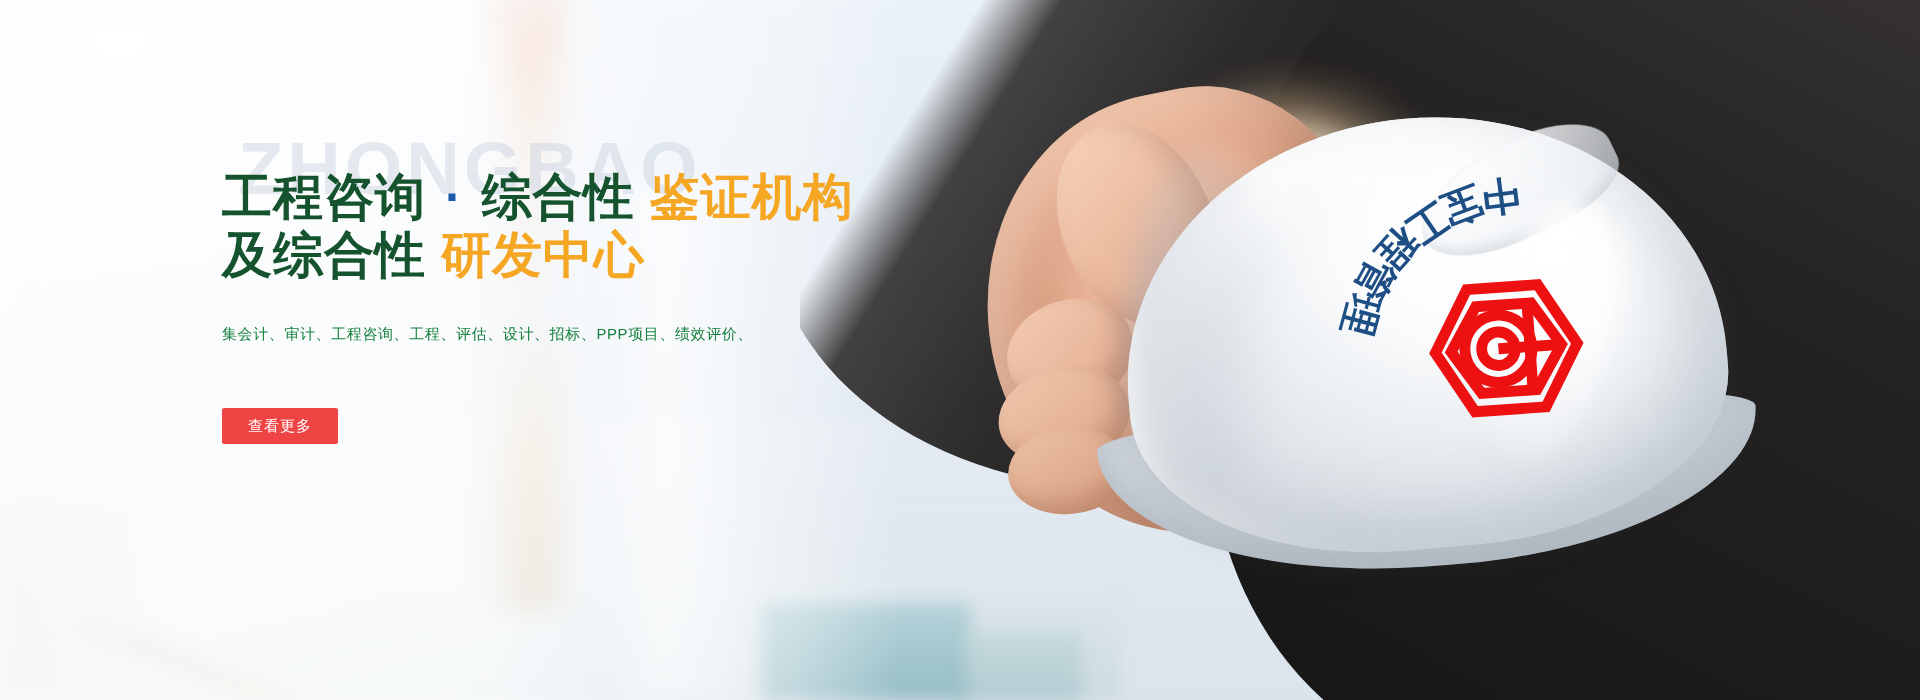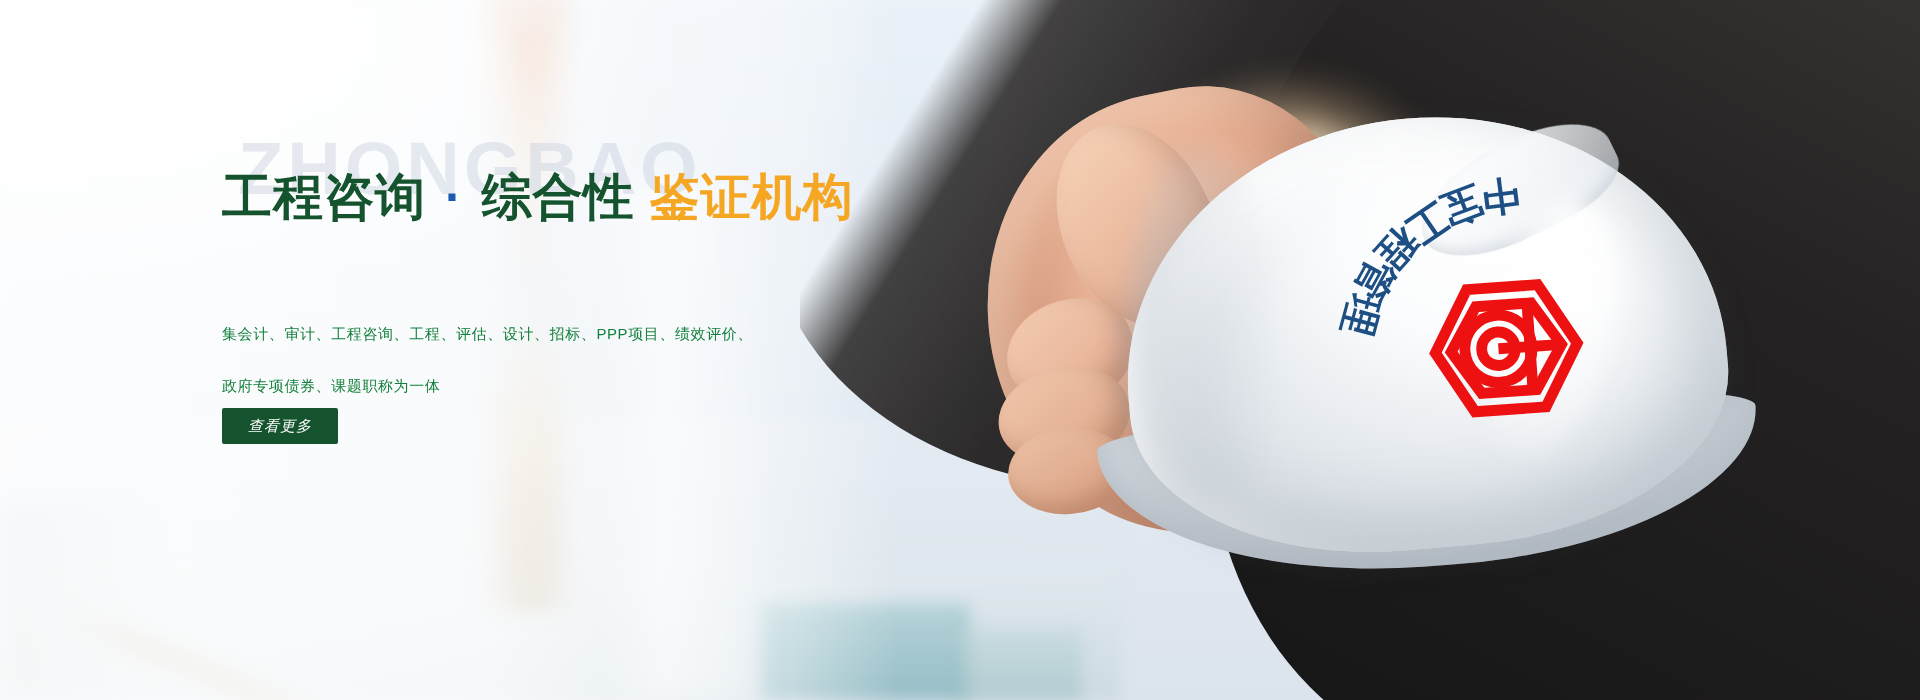--- a/index.html
+++ b/index.html
@@ -238,22 +238,22 @@
 
   .subtitle{ position:absolute; left:0; top:308px; width:600px; }
   .sub-line{
     font-size:15px; line-height:52px; color:#15803d; letter-spacing:.6px;
     white-space:nowrap;
   }
 
   .cta{
     position:absolute; left:0; top:408px;
     display:inline-block; padding:0 26px; height:36px; line-height:36px;
-    background:#14532d; color:#ffffff; font-size:15px; letter-spacing:1px;
-    border:none; border-radius:2px; cursor:pointer;font-style:italic;
+    background:#ef4444; color:#ffffff; font-size:15px; letter-spacing:1px;
+    border:none; border-radius:2px; cursor:pointer;
   }
 </style>
 </head>
 <body>
 
 <div class="banner">
 
   <div class="bg-base"></div>
   <div class="bg-sky"></div>
   <div class="bg-ground"></div>
@@ -313,22 +313,25 @@
 
     <div class="watermark">ZHONGBAO</div>
 
     <div class="headline">
       <div class="hl-line">
         <span class="blue">工程咨询</span>
         <span class="dot">·</span>
         <span class="blue">综合性</span>
         <span class="orange">鉴证机构</span>
       </div>
+      <div class="hl-line">
+        <span class="blue">及综合性</span>
+        <span class="orange">研发中心</span>
+      </div>
     </div>
 
     <div class="subtitle">
       <div class="sub-line">集会计、审计、工程咨询、工程、评估、设计、招标、PPP项目、绩效评价、</div>
-      <div class="sub-line">政府专项债券、课题职称为一体</div>
     </div>
 
     <button class="cta">查看更多</button>
   </div>
 </div>
 
 </body></html>

